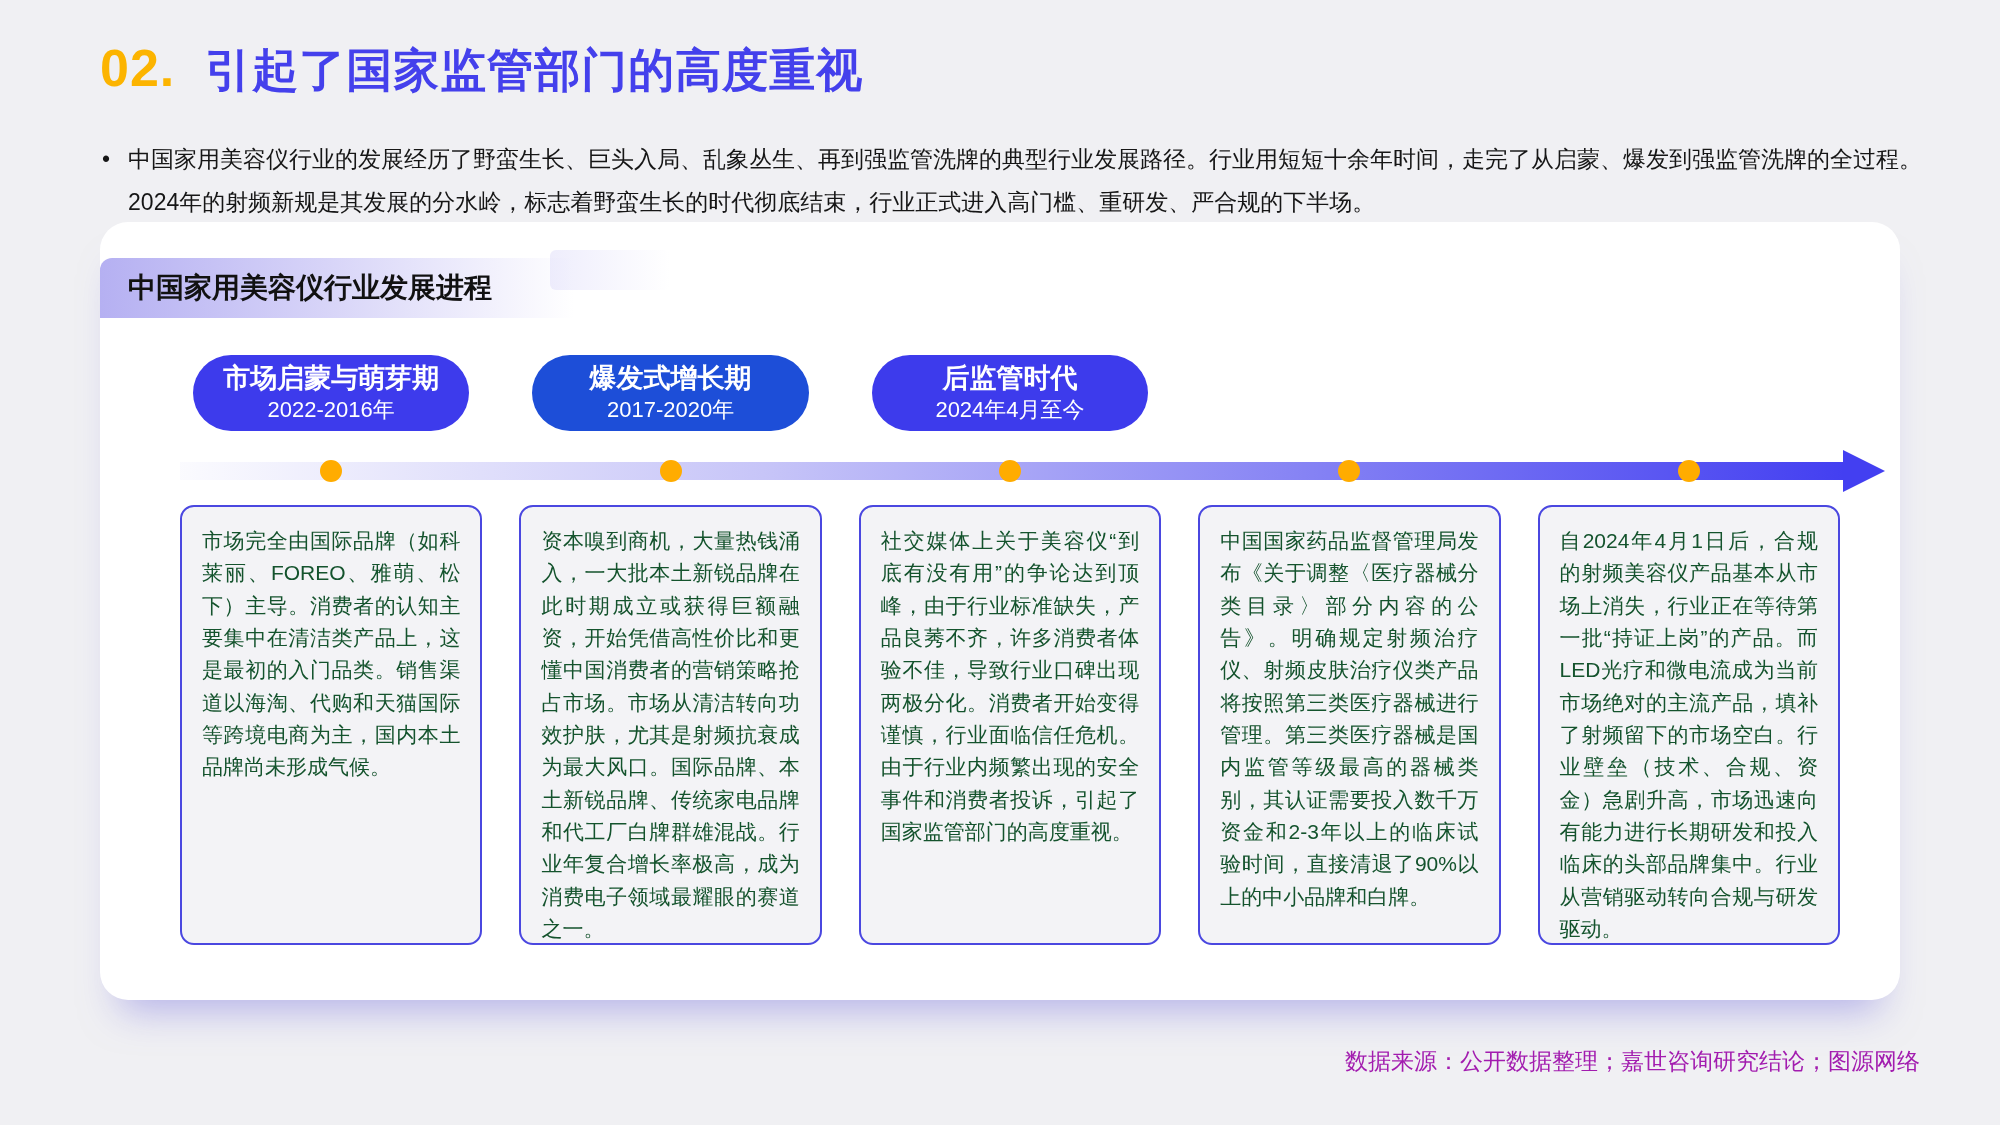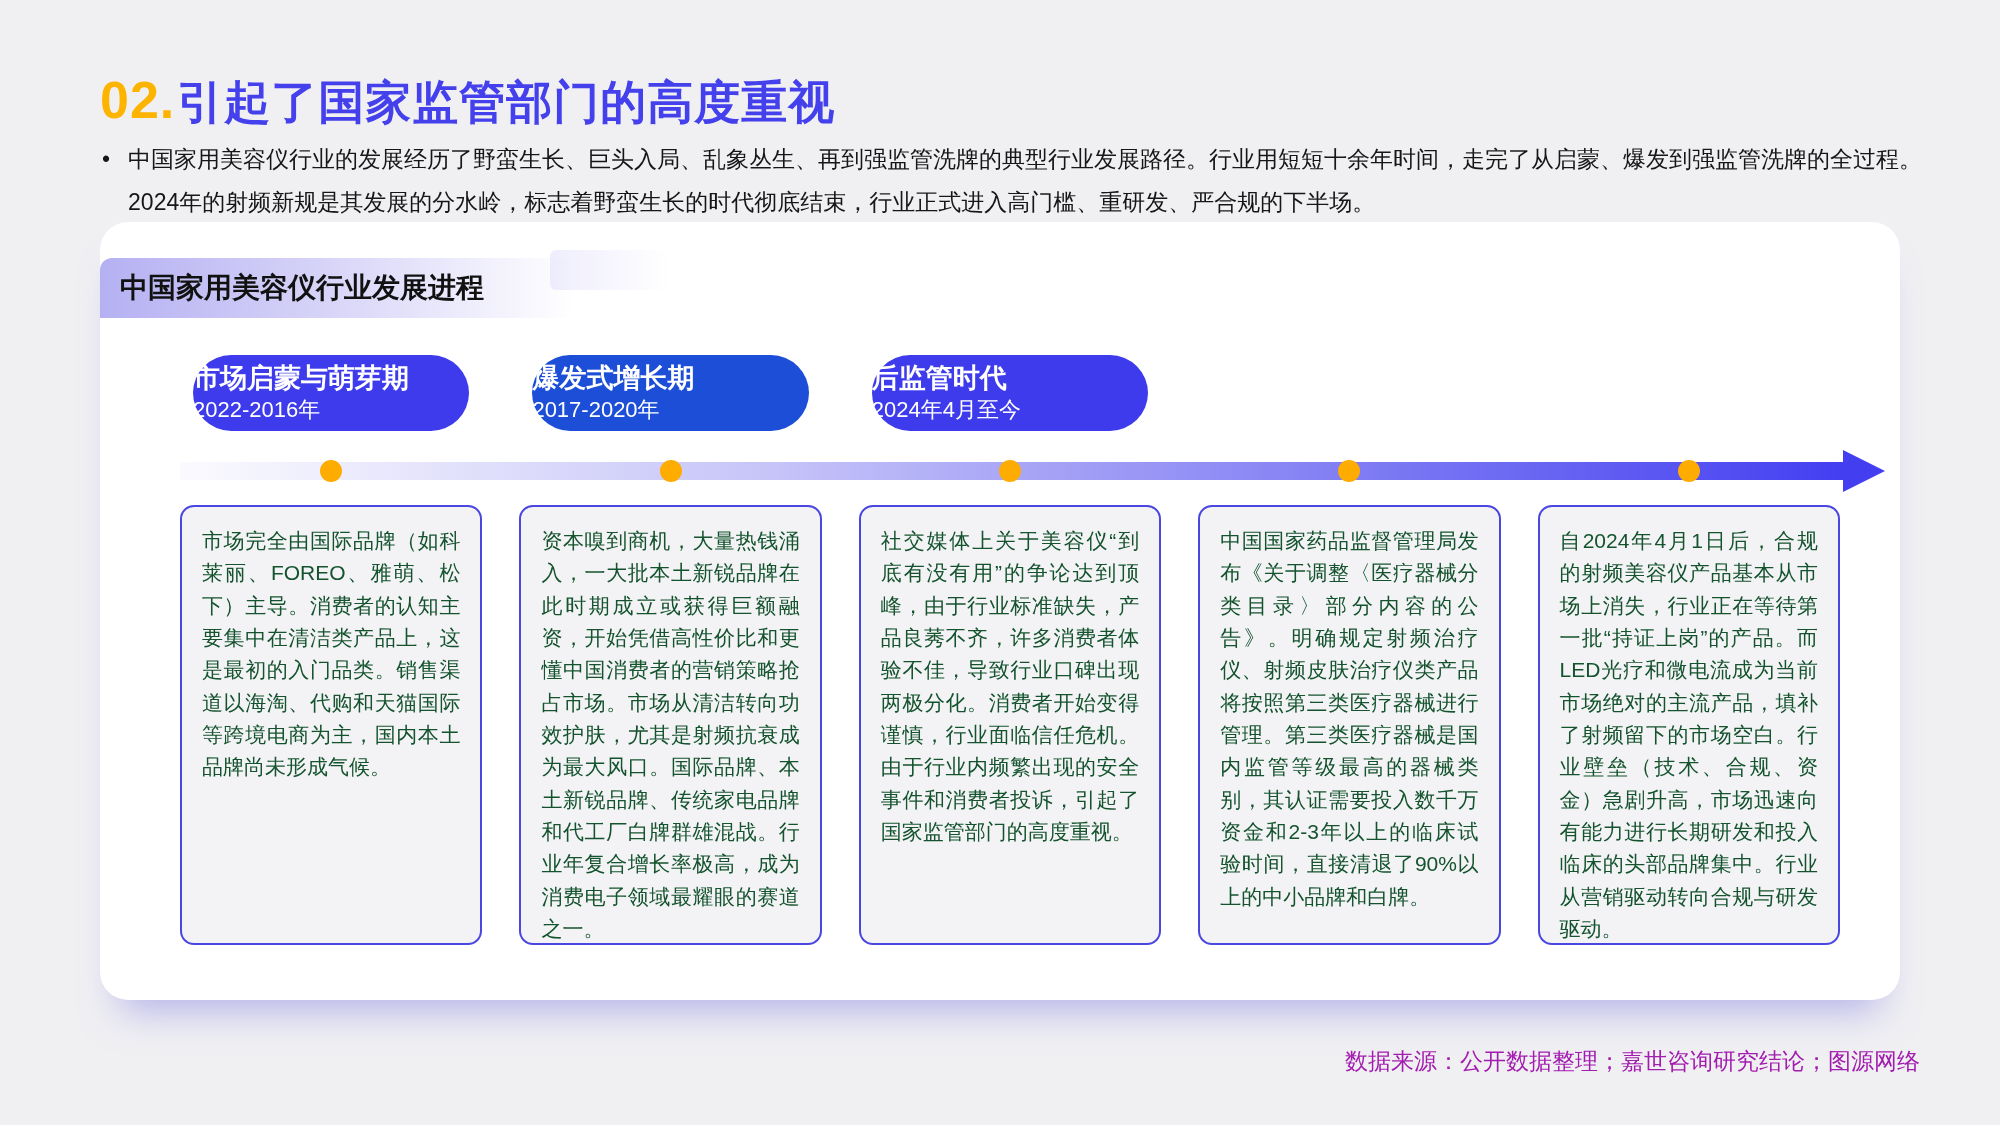--- a/index.html
+++ b/index.html
@@ -7,58 +7,58 @@
   body {
     font-family:"Liberation Sans","DejaVu Sans",sans-serif;
     background:#f0f0f3;
     position:relative;
     overflow:hidden;
     color:#141414;
   }
   
   .title-row {
     position:absolute; left:100px; top:38px;
-    display:flex; align-items:baseline; gap:2px;
-    font-weight:bold; letter-spacing:1px;margin-top:32px;
+    display:flex; align-items:baseline; gap:30px;
+    font-weight:bold; letter-spacing:1px;
   }
   .title-num  { font-size:52px; color:#fcb400; }
   .title-text { font-size:46px; color:#4440ec; }
   .intro {
     position:absolute; left:102px; top:138px; width:1822px;
     display:flex; gap:18px;
     font-size:23px; line-height:1.85; color:#161616;
   }
   .intro .bullet { font-size:23px; line-height:1.85; }
   
   .panel {
     position:absolute; left:100px; top:222px; width:1800px; height:778px;
     background:#ffffff; border-radius:28px;
     box-shadow:0 30px 38px -20px rgba(132,126,224,0.55);
   }
   .tag {
     position:absolute; left:0; top:36px; width:515px; height:60px;
-    display:flex; align-items:center; padding-left:20px;
+    display:flex; align-items:center; padding-left:28px;
     background:linear-gradient(90deg,#b5b0f2 0%,#d8d5f8 45%,#ffffff 92%);
     border-radius:12px 6px 6px 0;
     font-size:28px; font-weight:bold; color:#111;
   }
   .tag::after {
     content:""; position:absolute; right:-55px; top:-8px; width:120px; height:40px;
     background:linear-gradient(90deg,rgba(225,223,250,0.55),rgba(255,255,255,0));
     border-radius:6px;
   }
   
   .pill-row, .node-row, .card-row {
     position:absolute; left:80px; width:1660px;
     display:grid; grid-template-columns:repeat(5,1fr); gap:37px;
   }
   .pill-row { top:133px; }
   .pill {
     margin:0 13px; height:76px; border-radius:40px;
-    display:flex; flex-direction:column; align-items:flex-start; justify-content:center;
+    display:flex; flex-direction:column; align-items:center; justify-content:center;
     color:#fff; text-align:center;
   }
   .pill.dark  { background:#3d3bec; }
   .pill.light { background:#1d4ed8; }
   .pill-title  { font-size:27px; font-weight:bold; line-height:1.25; }
   .pill-period { font-size:22px; line-height:1.25; }
   
   .timeline {
     position:absolute; left:80px; top:228px; width:1705px; height:42px;
   }

